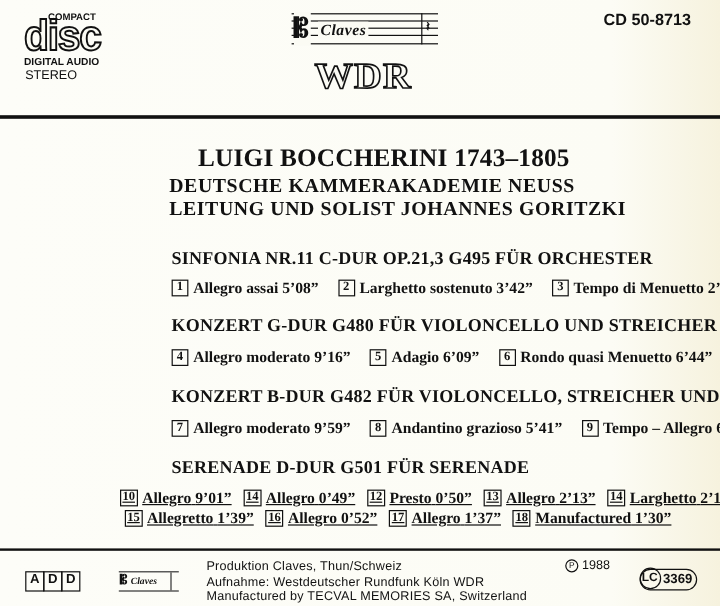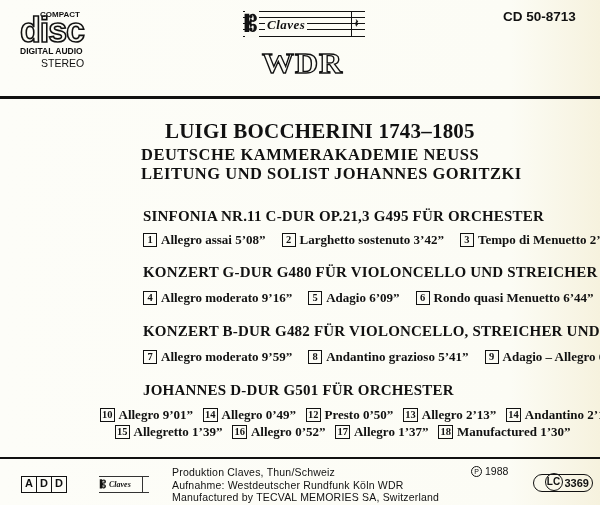--- a/index.html
+++ b/index.html
@@ -27,21 +27,21 @@
     color: #fbfbf4;
     -webkit-text-stroke: 1.6px #111;
     letter-spacing: -1px; line-height: 34px;
     transform: scaleY(1.05); transform-origin: top left;
   }
   .cd-logo .digital {
     position: absolute; left: 2px; top: 38px;
     font: bold 8.5px "Liberation Sans", sans-serif;
   }
   .cd-logo .stereo {
-    position: absolute; left: 23px; top: 49px;
+    position: absolute; left: 3px; top: 49px;
     font: 10.5px "Liberation Sans", sans-serif;
   }
   .claves-logo {
     position: absolute; left: 243px; top: 8px; width: 124px; height: 30px;
   }
   .claves-logo .staff {
     position: absolute; left: 0; top: 3px; width: 122px; height: 26px;
   }
   .claves-logo .staff span {
     position: absolute; left: 0; width: 122px; height: 1px; background: #111;
@@ -103,21 +103,21 @@
   }
   .track {
     display: inline-flex; align-items: center; margin-right: 16px;
   }
   .track .num {
     display: inline-block; border: 1px solid #111;
     font: bold 10.5px "Liberation Serif", serif;
     min-width: 10px; height: 12px; line-height: 12px; text-align: center;
     padding: 0 1px; margin-right: 4px;
   }
-  .track.tight { margin-right: 10px; }
+  .track.tight { margin-right: 10px; text-decoration: underline; }
 
   
   .add-badge {
     position: absolute; left: 21px; top: 476px;
     display: flex;
   }
   .add-badge span {
     display: inline-block; width: 14px; height: 15px; line-height: 15px;
     border: 1px solid #111; margin-right: -1px;
     text-align: center; font: bold 11px "Liberation Sans", sans-serif;
@@ -144,21 +144,21 @@
     display: inline-block; width: 9px; height: 9px; border: 1px solid #111; border-radius: 50%;
     font-size: 7px; line-height: 9px; text-align: center; margin-right: 3px;
   }
   .lc {
     position: absolute; left: 533px; top: 474px;
     display: flex; align-items: center;
     font: bold 11px "Liberation Sans", sans-serif;
   }
   .lc .lc-oval {
     display: inline-flex; align-items: center; height: 16px;
-    border: 1.5px solid #111; border-radius: 9px; padding: 0 3px 0 12px;
+    border: 1.5px solid #111; border-radius: 9px; padding: 0 3px 0 0;
   }
   .lc .lc-circle {
     display: inline-block; width: 16px; height: 16px; line-height: 16px;
     border: 1.5px solid #111; border-radius: 50%; text-align: center;
     margin: -1.5px 2px 0 -1.5px; font-size: 10px;
   }
 </style>
 </head>
 <body>
 
@@ -234,48 +234,48 @@
     <span class="track">
       <span class="num">7</span>
       <span>Allegro moderato</span>&nbsp;<span>9’59”</span>
     </span>
     <span class="track">
       <span class="num">8</span>
       <span>Andantino grazioso</span>&nbsp;<span>5’41”</span>
     </span>
     <span class="track">
       <span class="num">9</span>
-      <span>Adagio – Allegro</span>&nbsp;<span>6’52”</span>
-    </span>
-  </div>
-
-  <div class="work-title serif" style="top:382px">JOHANNES D-DUR G501 FÜR ORCHESTER</div>
+      <span>Tempo – Allegro</span>&nbsp;<span>6’52”</span>
+    </span>
+  </div>
+
+  <div class="work-title serif" style="top:382px">SERENADE D-DUR G501 FÜR SERENADE</div>
   <div class="track-row" style="top:407px; left:100px">
     <span class="track tight">
       <span class="num">10</span>
       <span>Allegro</span>&nbsp;<span>9’01”</span>
     </span>
     <span class="track tight">
       <span class="num">14</span>
       <span>Allegro</span>&nbsp;<span>0’49”</span>
     </span>
     <span class="track tight">
       <span class="num">12</span>
       <span>Presto</span>&nbsp;<span>0’50”</span>
     </span>
     <span class="track tight">
       <span class="num">13</span>
       <span>Allegro</span>&nbsp;<span>2’13”</span>
     </span>
     <span class="track tight">
       <span class="num">14</span>
-      <span>Andantino</span>&nbsp;<span>2’15”</span>
-    </span>
-  </div>
-  <div class="track-row" style="top:424px; left:115px">
+      <span>Larghetto</span>&nbsp;<span>2’15”</span>
+    </span>
+  </div>
+  <div class="track-row" style="top:424px; left:104px">
     <span class="track tight">
       <span class="num">15</span>
       <span>Allegretto</span>&nbsp;<span>1’39”</span>
     </span>
     <span class="track tight">
       <span class="num">16</span>
       <span>Allegro</span>&nbsp;<span>0’52”</span>
     </span>
     <span class="track tight">
       <span class="num">17</span>

